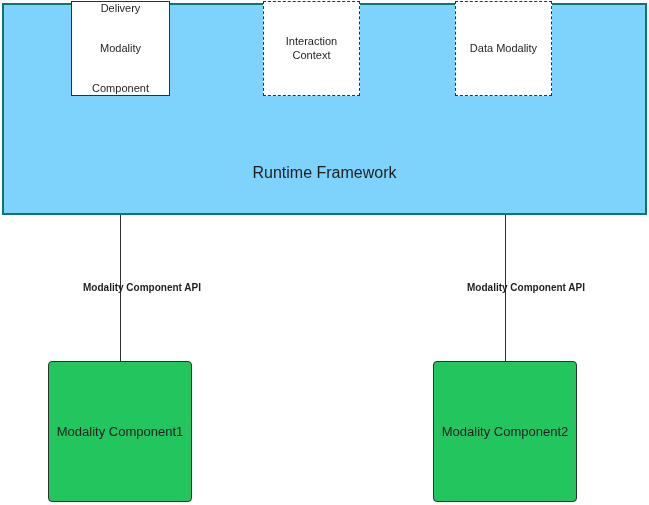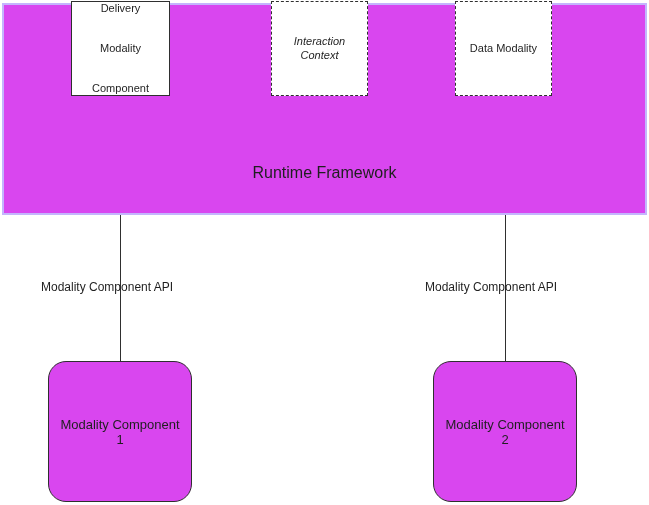--- a/index.html
+++ b/index.html
@@ -11,23 +11,23 @@
     font-family: "Liberation Sans", sans-serif;
     color: #1f1f1f;
     overflow: hidden;
   }
 
   
   .frame {
     position: absolute;
     left: 2px; top: 3px;
     width: 645px; height: 212px;
-    border: 2px solid #c4b5fd;
+    border: 2px solid #0f766e;
     box-sizing: border-box;
-    background: #d946ef;
+    background: #7dd3fc;
     z-index: 0;
   }
   .frame-title {
     position: absolute;
     left: 0; top: 158px;
     width: 100%;
     text-align: center;
     font-size: 16px;
     line-height: 20px;
     white-space: nowrap;
@@ -45,61 +45,62 @@
     flex-direction: column;
     align-items: center;
     justify-content: center;
     text-align: center;
     font-size: 11px;
     line-height: 13.5px;
     z-index: 2;
   }
   .top-box.dashed { border-style: dashed; }
   #delivery-box    { left: 71px;  width: 99px; justify-content: space-between; }
-  #interaction-box { left: 271px; width: 97px; font-style: italic; }
+  #interaction-box { left: 263px; width: 97px; }
   #data-box        { left: 455px; width: 97px; }
 
   
   .connector-line {
     position: absolute;
     top: 215px;
     width: 1px;
     height: 146px;
     background: #2f2f2f;
     z-index: 1;
   }
   #connector-line-1 { left: 120px; }
   #connector-line-2 { left: 505px; }
 
   
   .api-label {
     position: absolute;
     top: 281px;
     width: 160px;
-    text-align: left;
-    font-size: 12px;
+    text-align: right;
+    font-size: 10px;
     line-height: 13px;
     white-space: nowrap;
     z-index: 3;
+    font-weight: bold;
   }
   #api-label-1 { left: 41px; }
   #api-label-2 { left: 425px; }
 
   
   .modality-box {
     position: absolute;
     top: 361px;
     width: 144px;
     height: 141px;
     border: 1px solid #2f2f2f;
-    border-radius: 18px;
+    border-radius: 4px;
     box-sizing: border-box;
-    background: #d946ef;
+    background: #22c55e;
     display: flex;
-    flex-direction: column;
+    flex-direction: row;
     align-items: center;
     justify-content: center;
     text-align: center;
     font-size: 13px;
     line-height: 15px;
     z-index: 2;
   }
   #modality-box-1 { left: 48px; }
   #modality-box-2 { left: 433px; }
 </style>

